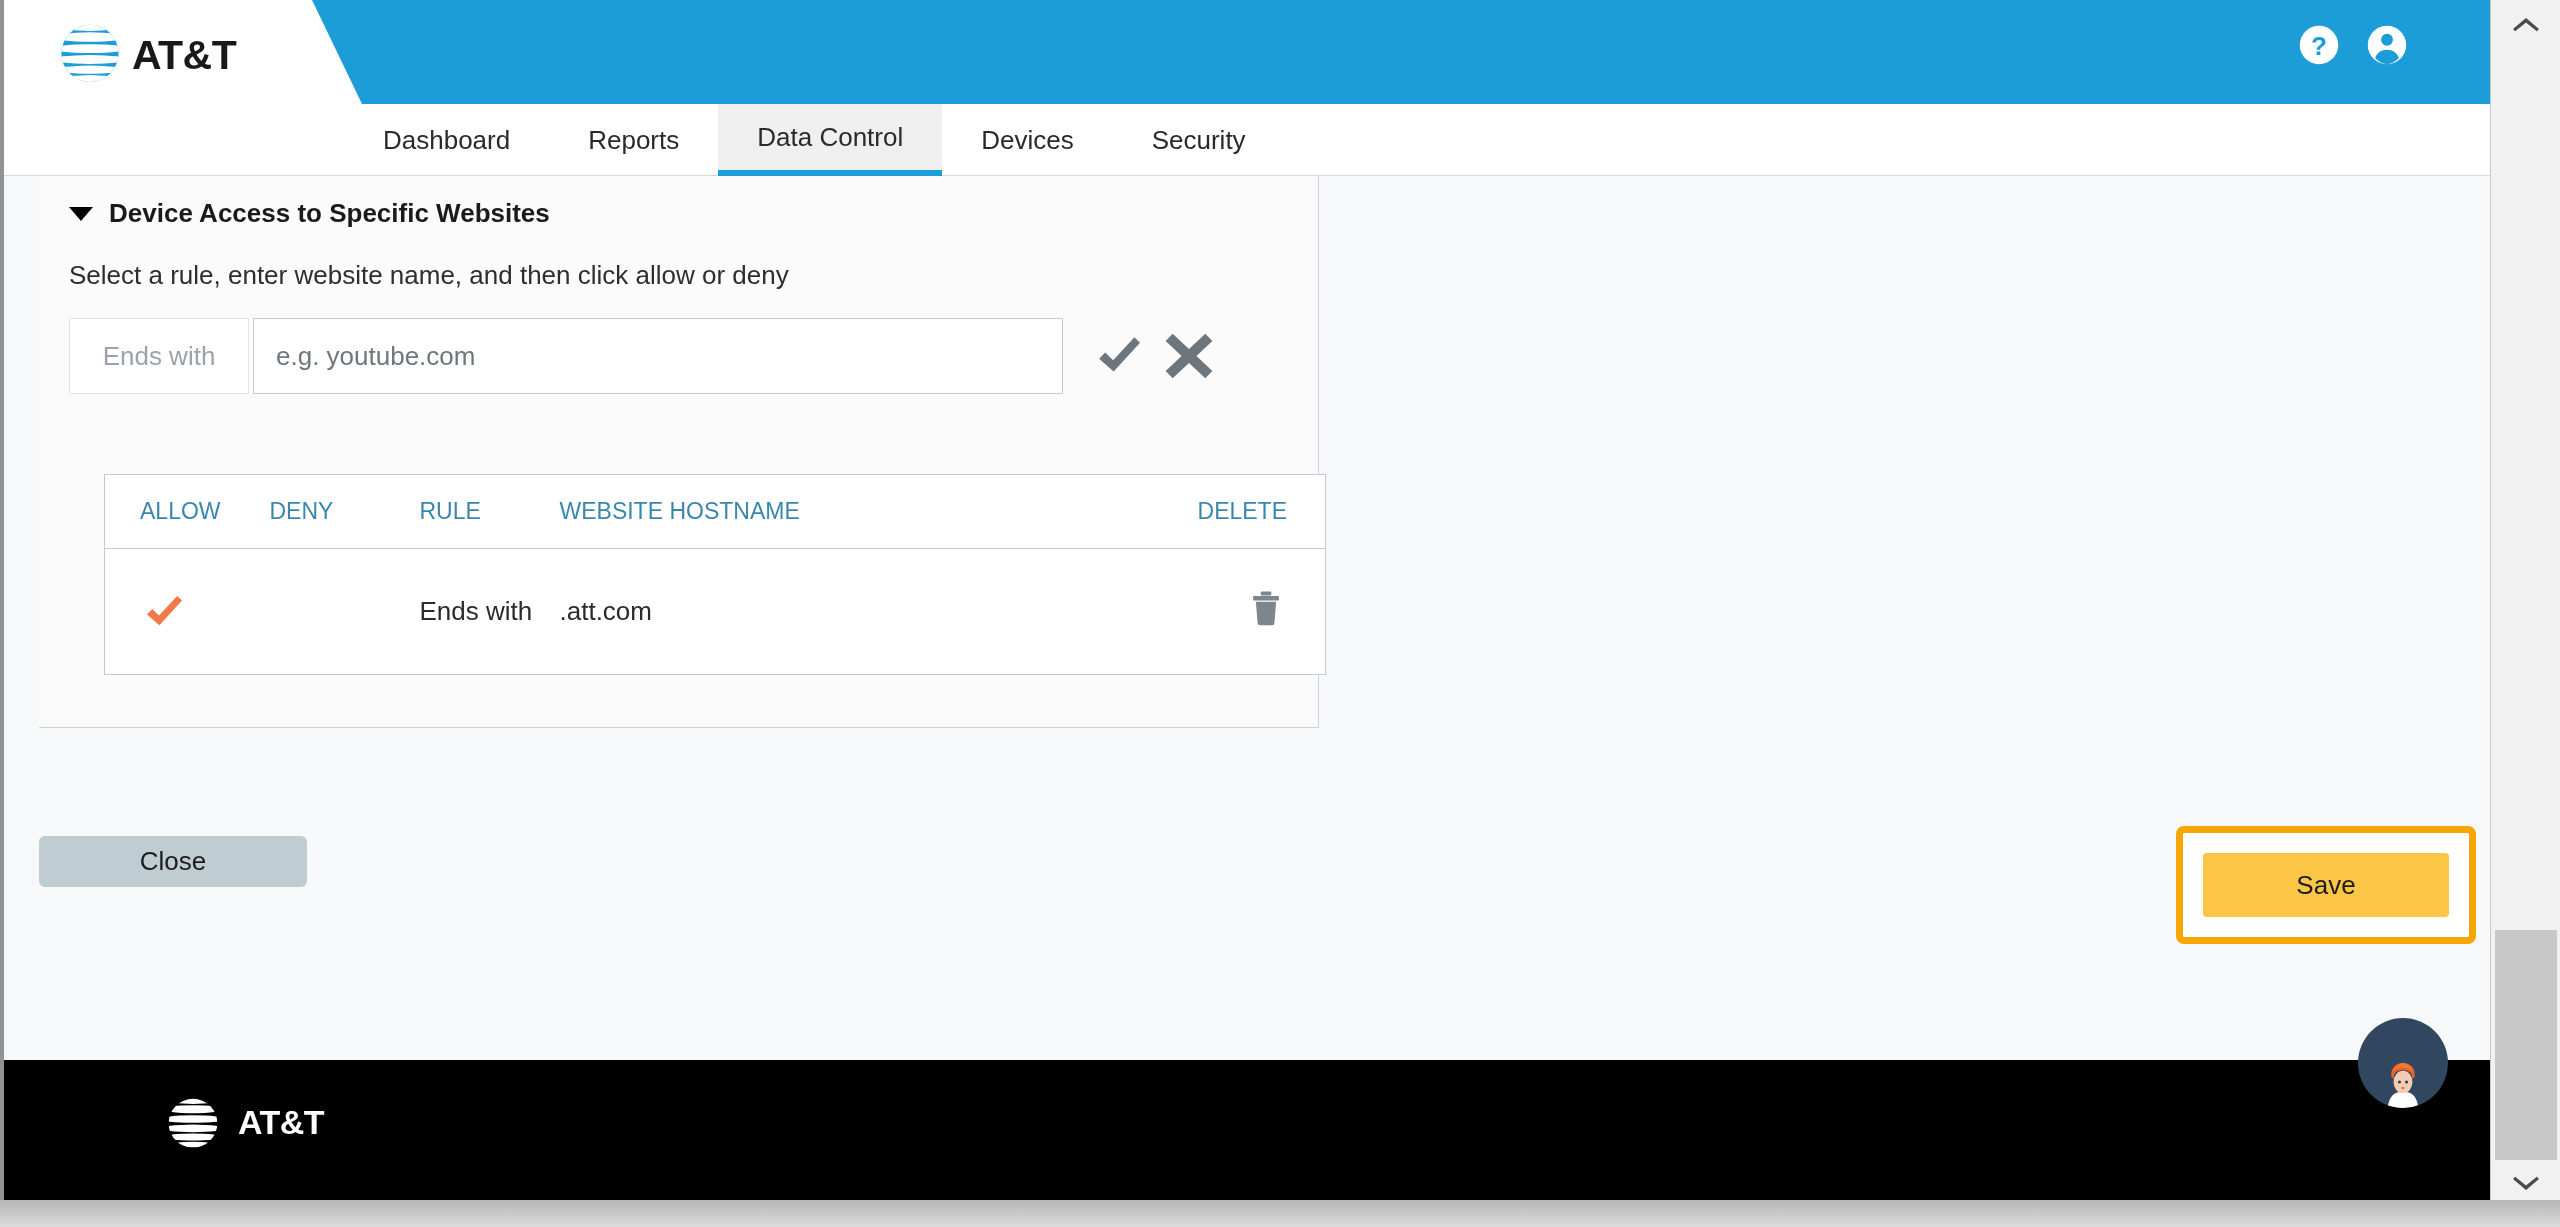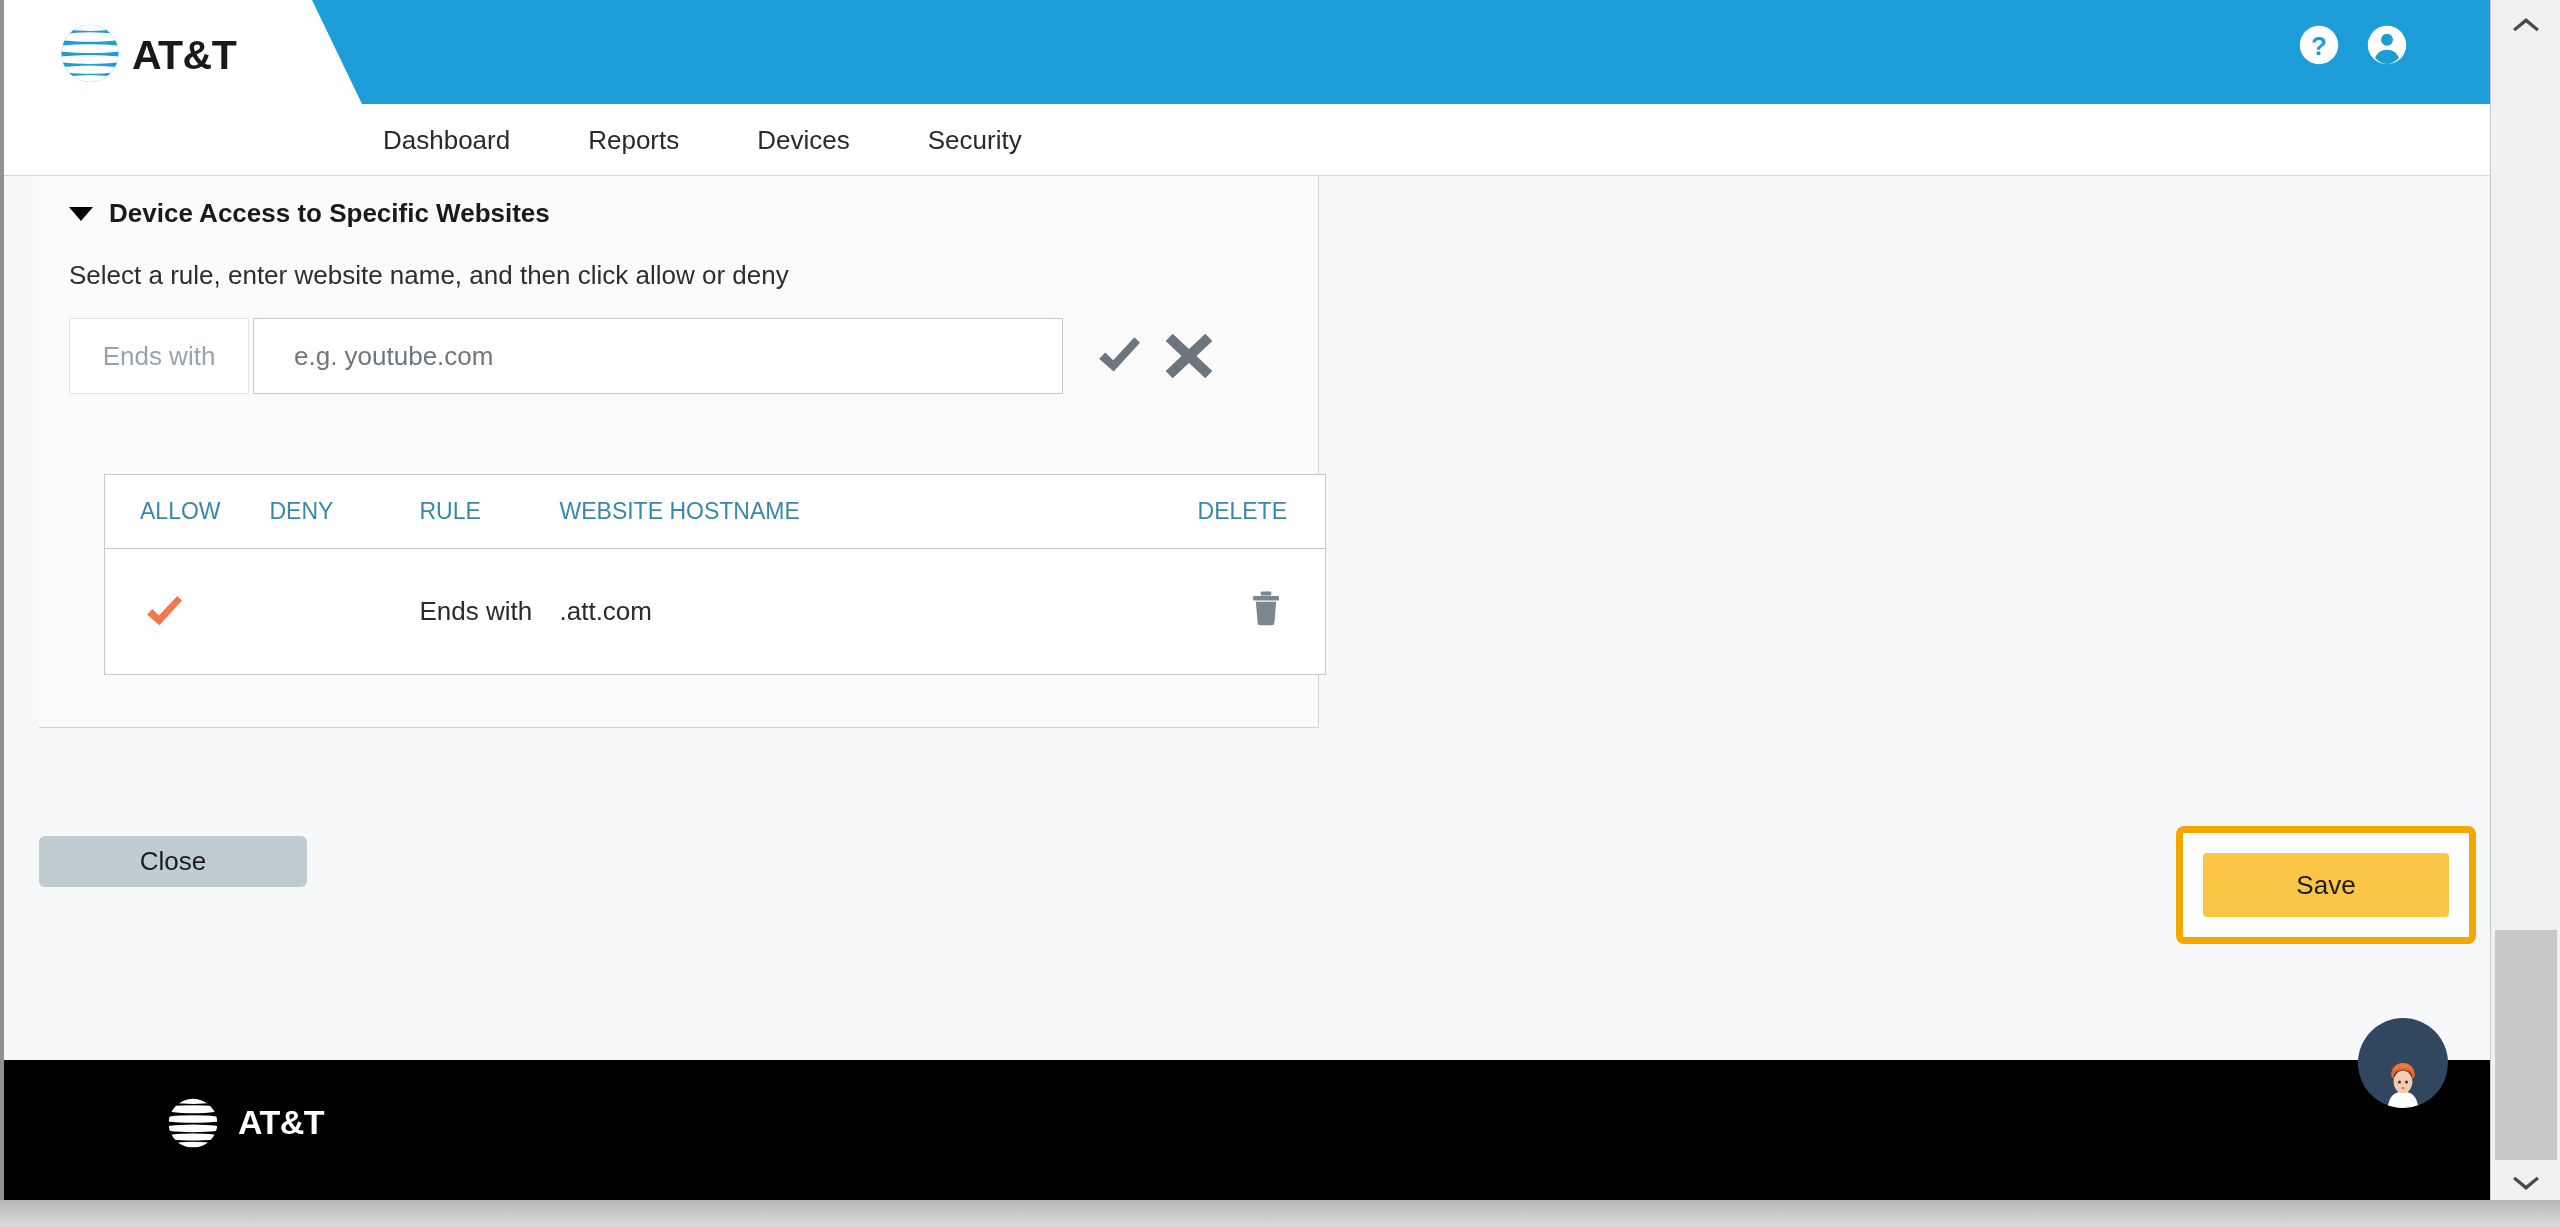--- a/index.html
+++ b/index.html
@@ -131,21 +131,21 @@
     border: 1px solid #e2e6e9;
     display: flex; align-items: center; justify-content: center;
     font-size: 26px; color: #9aa3ab;
     cursor: pointer;
   }
   #hostname-input {
     width: 810px; height: 76px;
     margin-left: 4px;
     background: #ffffff;
     border: 1px solid #c3cbd1;
-    padding: 0 40px;
+    padding: 0 22px;
     font-size: 26px; color: #2e2e2e;
     font-family: "Liberation Sans", sans-serif;
   }
   #hostname-input::placeholder { color: #6f767c; }
   .entry-action {
     width: 56px; height: 56px;
     margin-left: 14px;
     cursor: pointer; display: block;
   }
   #allow-check-btn { margin-left: 28px; }
@@ -301,20 +301,23 @@
       </div>
     </div>
 
     <div id="nav">
       <div id="nav-items">
         <div class="nav-item">
             <span>Dashboard</span>
           </div>
         <div class="nav-item">
             <span>Reports</span>
+          </div>
+        <div class="nav-item active">
+            <span>Data Control</span>
           </div>
         <div class="nav-item">
             <span>Devices</span>
           </div>
         <div class="nav-item">
             <span>Security</span>
           </div>
       </div>
     </div>
 

